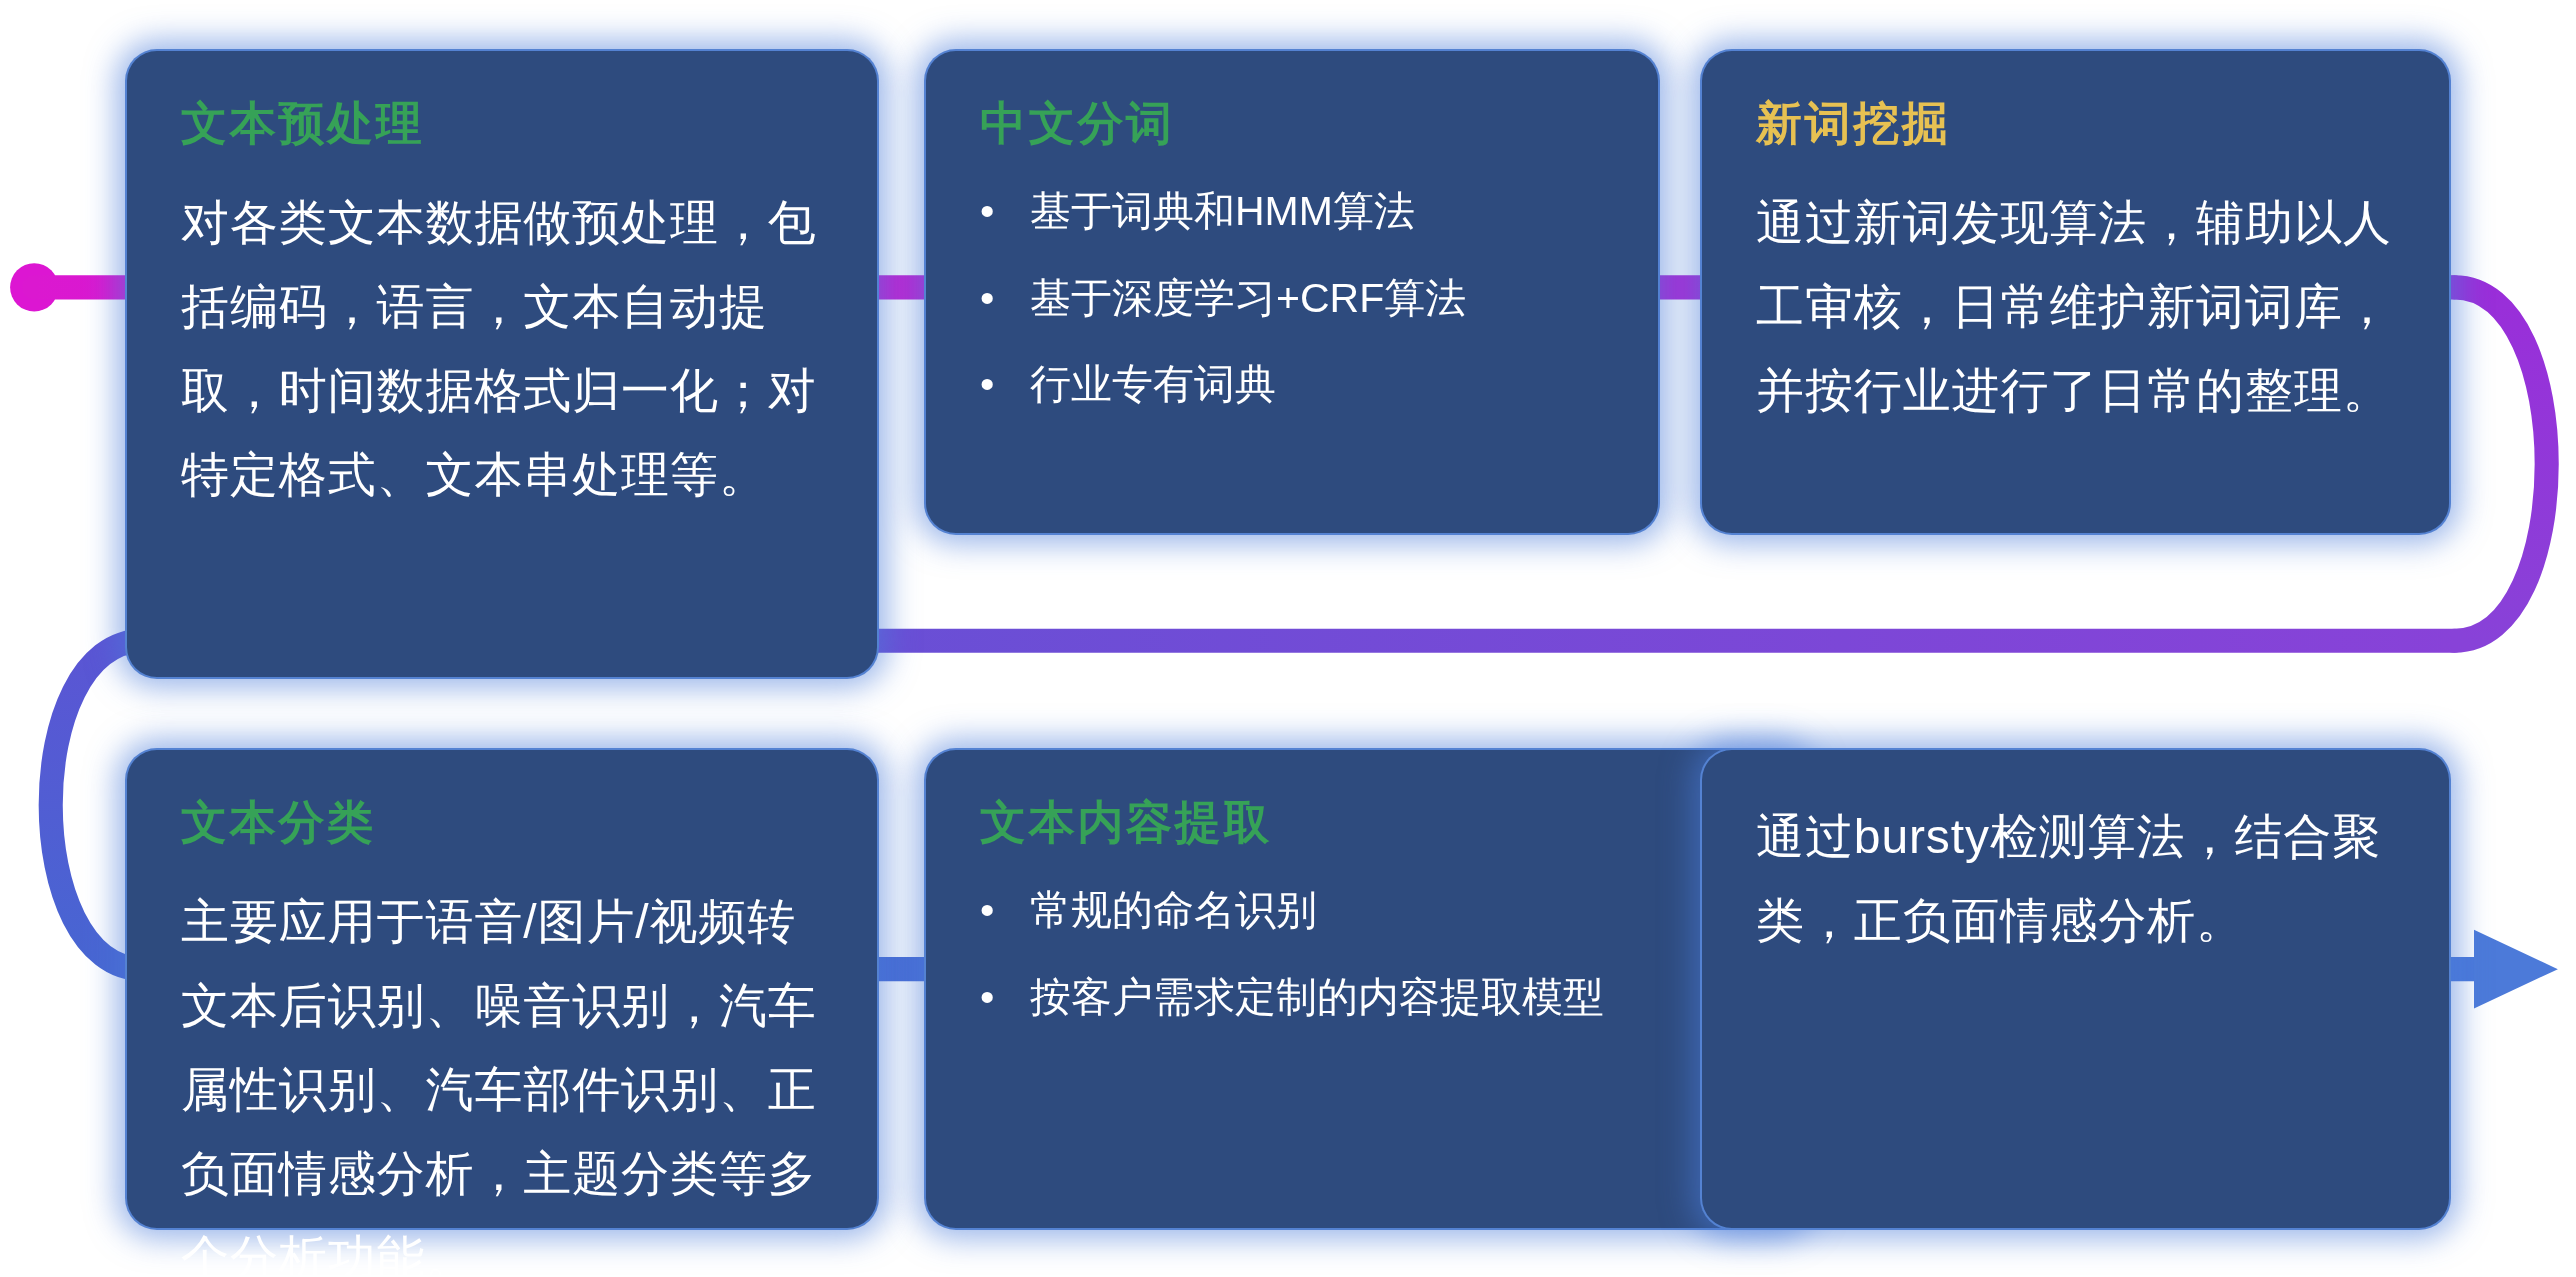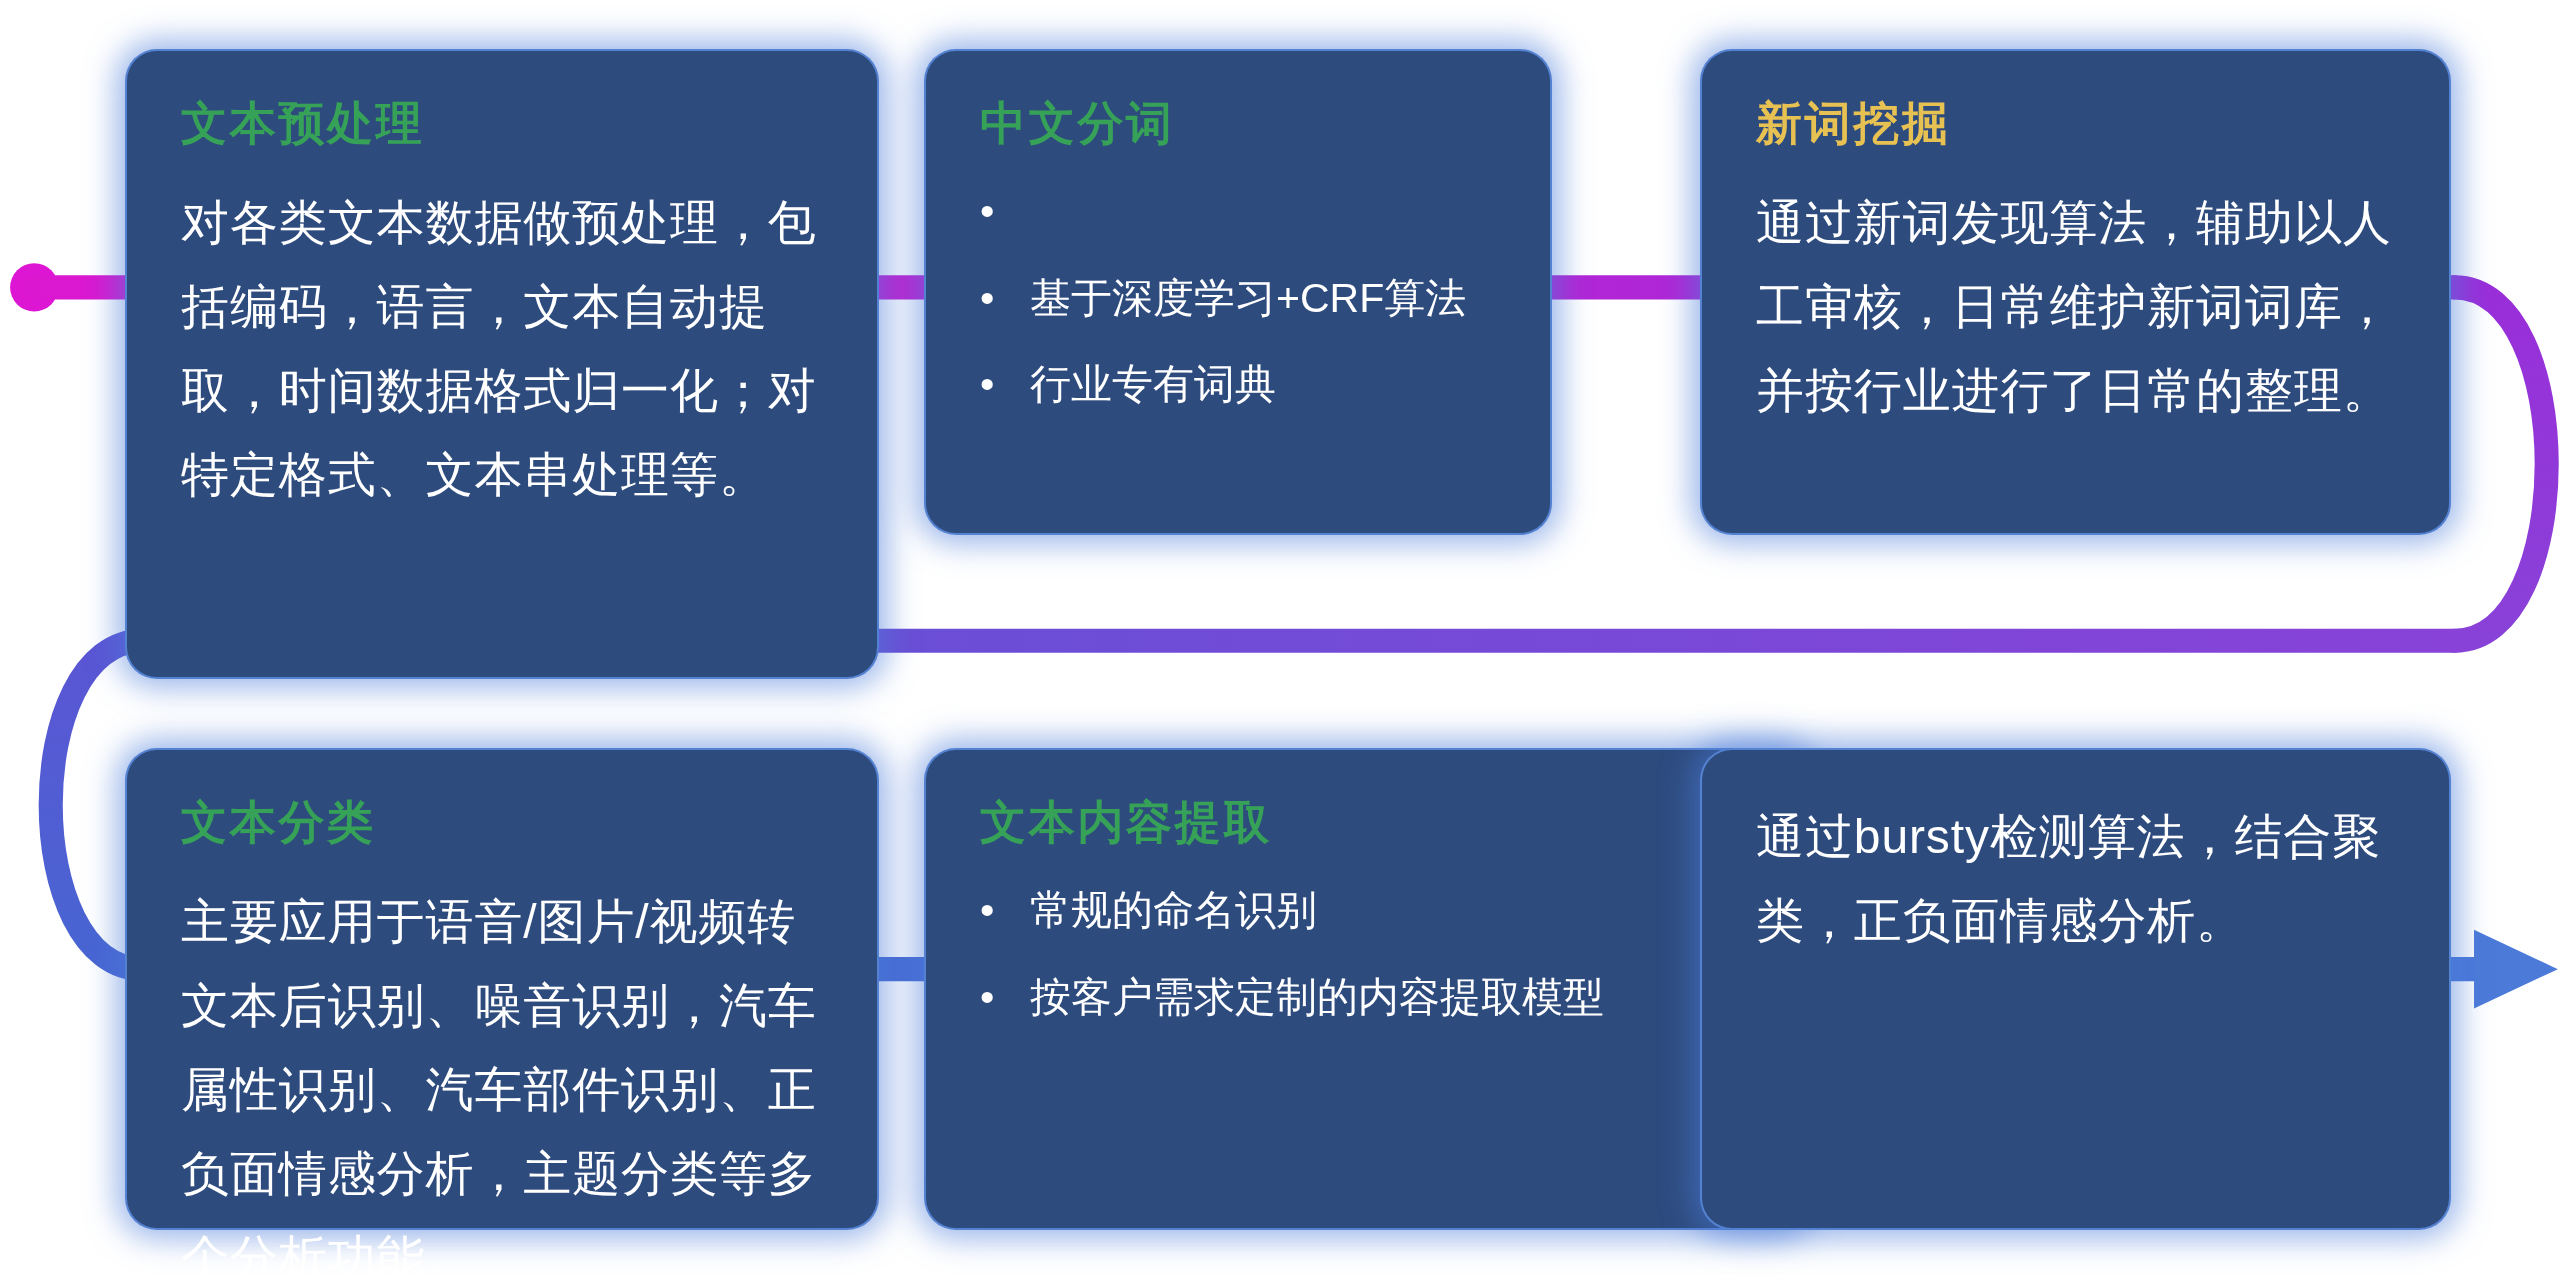--- a/index.html
+++ b/index.html
@@ -53,21 +53,21 @@
     margin-bottom: 25px;
   }
   .bullet-dot {
     width: 50px;
     flex: 0 0 50px;
     text-align: left;
     color: #ffffff;
   }
   
   .card1 { left: 125px;  top: 49px;  width: 754px; height: 630px; }
-  .card2 { left: 924px; top: 49px;  width: 628px; height: 486px; }
+  .card2 { left: 924px; top: 49px;  width: 736px; height: 486px; }
   .card3 { left: 1700px; top: 49px;  width: 751px; height: 486px; }
   .card4 { left: 125px;  top: 748px; width: 754px; height: 482px; }
   .card5 { left: 924px; top: 748px; width: 884px; height: 482px; }
   .card6 { left: 1700px; top: 748px; width: 751px; height: 482px; }
 </style>
 </head>
 <body>
 
 <div class="stage">
 
@@ -106,20 +106,21 @@
   <div class="card card1">
     <div class="card-title title-green" style="color: rgb(54, 162, 87);">文本预处理</div>
     <div class="card-body">对各类文本数据做预处理，包括编码，语言，文本自动提取，时间数据格式归一化；对特定格式、文本串处理等。</div>
   </div>
 
   <div class="card card2">
     <div class="card-title title-green" style="color: rgb(54, 162, 87);">中文分词</div>
     <ul class="bullets">
       <li class="bullet">
         <span class="bullet-dot">•</span>
+        <span>基于词典和HMM算法</span>
       </li>
       <li class="bullet">
         <span class="bullet-dot">•</span>
         <span>基于深度学习+CRF算法</span>
       </li>
       <li class="bullet">
         <span class="bullet-dot">•</span>
         <span>行业专有词典</span>
       </li>
     </ul>

